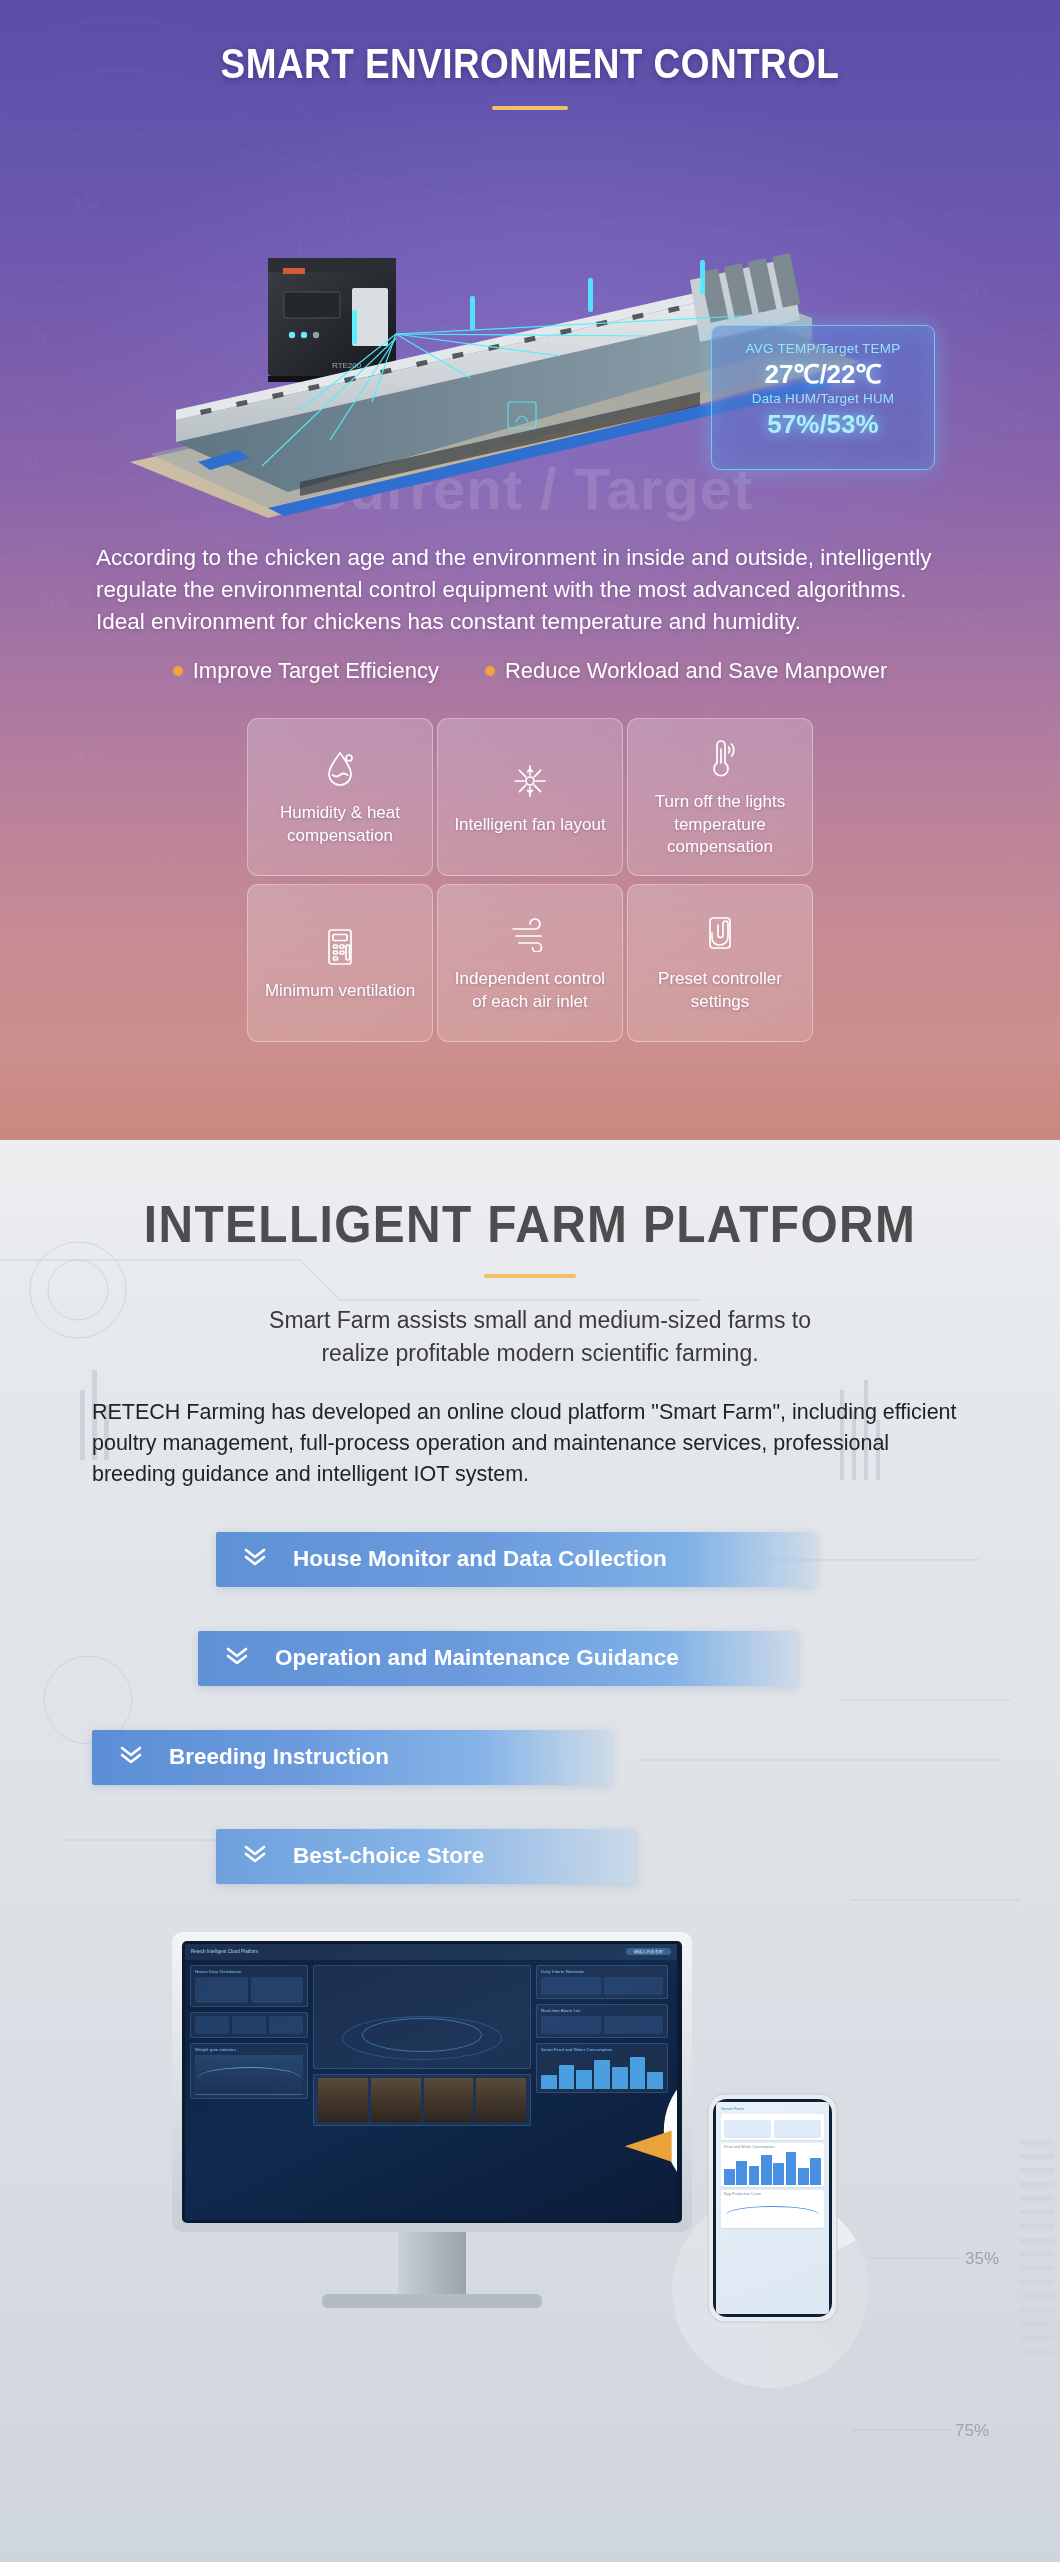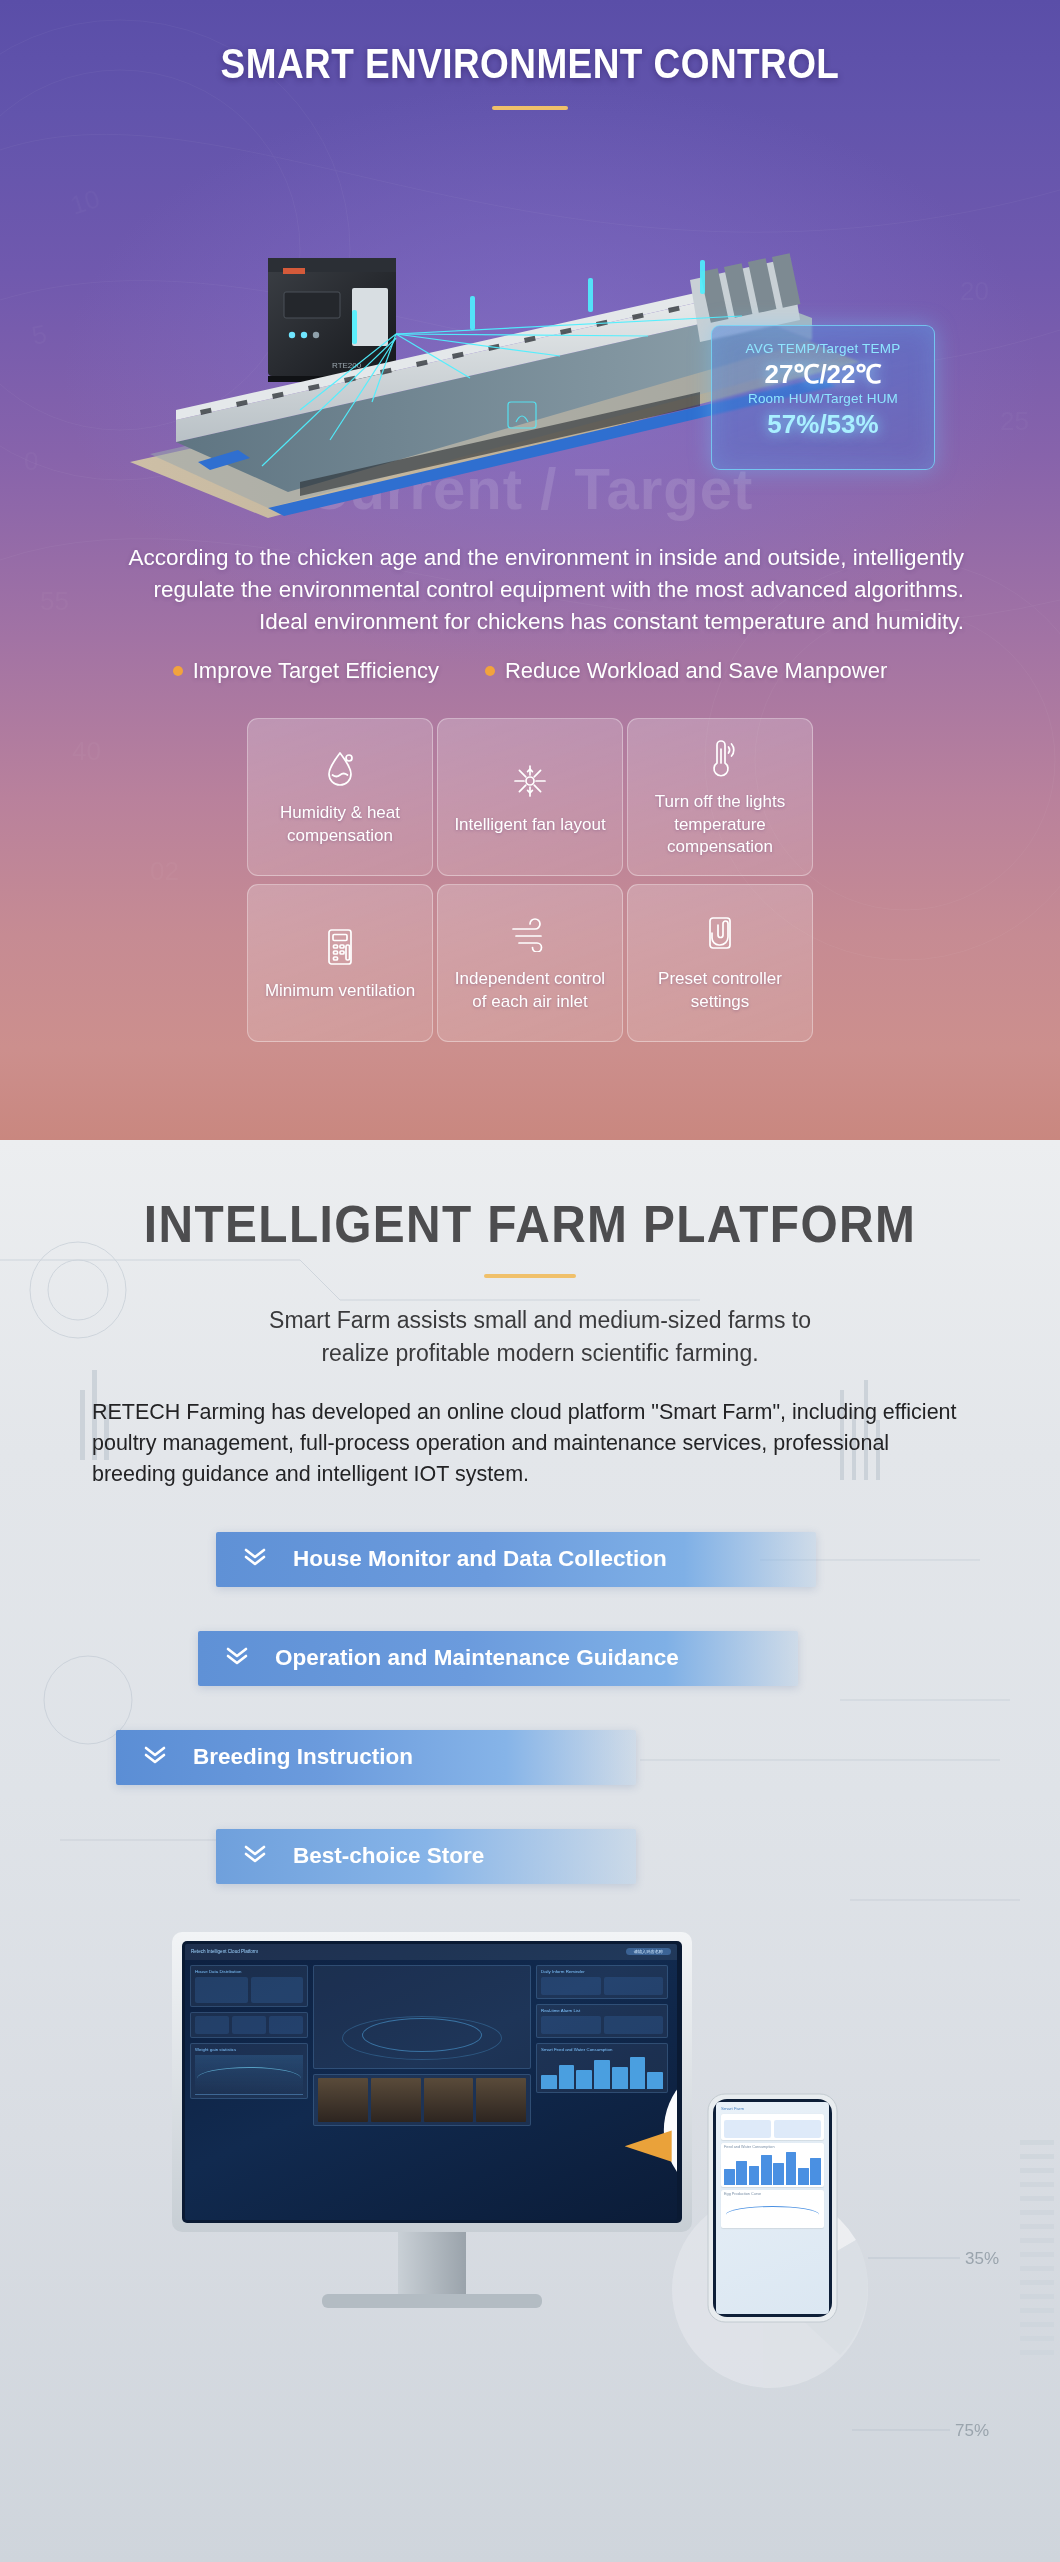--- a/index.html
+++ b/index.html
@@ -62,21 +62,21 @@
     box-shadow:0 0 22px rgba(110,200,255,.40), inset 0 0 26px rgba(120,200,255,.22);
     text-align:center;padding-top:14px;
     backdrop-filter:blur(1px);
   }
   .db-lbl{font-size:13.5px;color:#8fe6ff;letter-spacing:.2px;line-height:1.3;}
   .db-val{font-size:26px;font-weight:700;color:#ffffff;line-height:1.25;
           text-shadow:0 0 12px rgba(140,220,255,.85);}
   .db-val.hum{color:#a9f0ff;text-shadow:0 0 13px rgba(130,230,255,.95);}
 
   .sec1-body{
-    position:relative;z-index:4;text-align:right;color:#ffffff;
+    position:relative;z-index:4;text-align:left;color:#ffffff;
     font-size:22.5px;line-height:1.42;padding:12px 96px 0;
     text-shadow:0 1px 4px rgba(70,40,100,.30);
   }
   .bullets{
     position:relative;z-index:4;display:flex;justify-content:center;gap:46px;
     margin-top:20px;color:#fff;font-size:22px;
     text-shadow:0 1px 4px rgba(70,40,100,.30);
   }
   .bullets span{display:flex;align-items:center;gap:10px;}
   .dot{width:10px;height:10px;border-radius:50%;background:#f2a33c;flex:none;}
@@ -129,21 +129,21 @@
   .accrow{display:flex;align-items:center;height:55px;margin-bottom:44px;}
   .accrow .bar{
     height:55px;display:flex;align-items:center;gap:25px;padding-left:26px;
     background:linear-gradient(90deg,#5f91d6 0%,#6b9bdd 45%,#7fb0e6 78%,rgba(150,190,230,.25) 100%);
     border-radius:2px;color:#fff;font-size:22.5px;font-weight:700;
     box-shadow:0 2px 8px rgba(80,110,160,.22);
     white-space:nowrap;
   }
   .accrow.r1 .bar{margin-left:216px;width:600px;}
   .accrow.r2 .bar{margin-left:198px;width:600px;}
-  .accrow.r3 .bar{margin-left:116px;width:520px;
+  .accrow.r3 .bar{margin-left:92px;width:520px;
     background:linear-gradient(90deg,#5b8ed5 0%,#6b9bdd 40%,#86b4e8 75%,rgba(150,190,230,.22) 100%);text-align:right;}
   .accrow.r4 .bar{margin-left:216px;width:420px;
     background:linear-gradient(90deg,#6fa0dc 0%,#86b4e8 50%,rgba(160,198,235,.30) 100%);}
   .chev svg{stroke:#ffffff;fill:none;stroke-width:2.6;stroke-linecap:round;stroke-linejoin:round;}
 
   .devices{position:relative;z-index:5;margin-top:14px;height:470px;}
   .devices svg{position:absolute;left:0;top:0;width:1060px;height:470px;}
 
   
   .screenmock{
@@ -319,21 +319,21 @@
       </g>
       <g stroke="#4ff0ff" fill="none" stroke-width="1.2" opacity=".85">
         <rect x="508" y="292" width="28" height="26" rx="3"></rect>
         <path d="M516 312 q6 -12 12 0"></path>
       </g>
     </svg>
 
     <div class="databox">
       <div class="db-lbl">AVG TEMP/Target TEMP</div>
       <div class="db-val">27℃/22℃</div>
-      <div class="db-lbl">Room HUM/Target HUM</div>
+      <div class="db-lbl">Data HUM/Target HUM</div>
       <div class="db-val hum">57%/53%</div>
     </div>
   </div>
 
   <div class="sec1-body">
     <div>According to the chicken age and the environment in inside and outside, intelligently</div>
     <div>regulate the environmental control equipment with the most advanced algorithms.</div>
     <div>Ideal environment for chickens has constant temperature and humidity.</div>
   </div>
 

